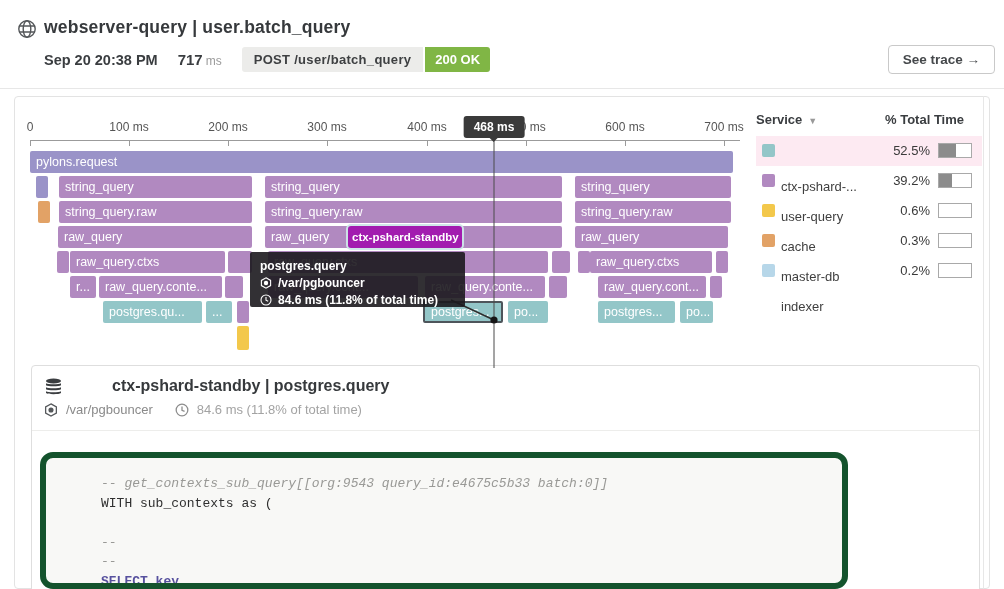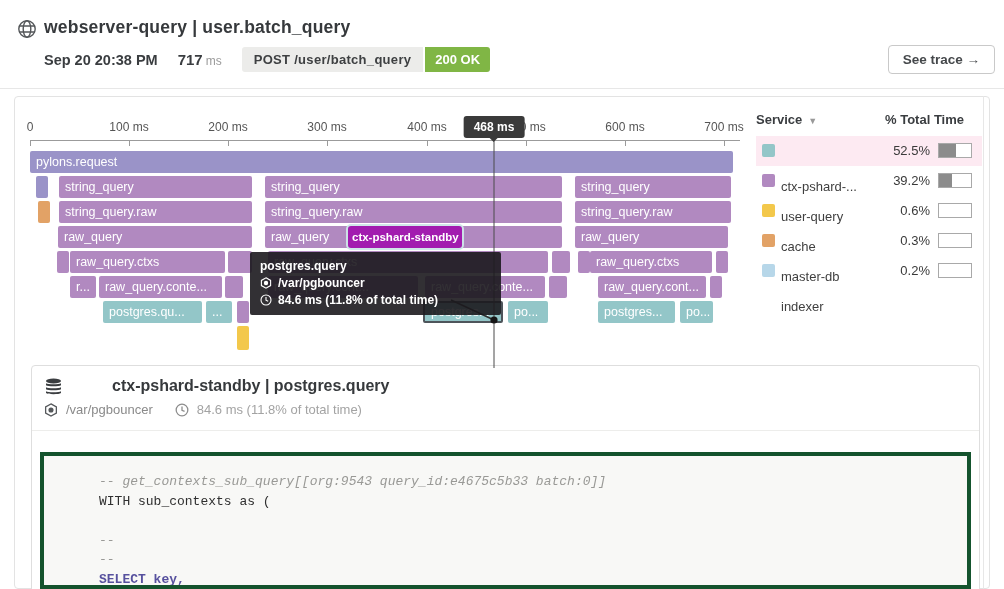--- a/index.html
+++ b/index.html
@@ -35,22 +35,22 @@
 
   
   .span { position:absolute; height:22px; border-radius:2px; color:#fff; font-size:12.5px; line-height:22px;
           padding:0 6px; overflow:hidden; white-space:nowrap; cursor:pointer; }
   .span.chip { font-weight:700; font-size:11.5px; text-align:center; padding:0 4px; border-radius:3px;
                box-shadow:0 0 0 2px rgba(205,230,232,.95); z-index:3; }
   .span.selected { border:2px solid #4e555b; line-height:18px; z-index:2; }
   .marker-svg { position:absolute; left:0; top:0; z-index:4; pointer-events:none; }
 
   
-  .tooltip { position:absolute; width:251px; background:rgba(28,26,30,0.9); color:#fff; border-radius:2px;
-             padding:7px 10px 8px 10px; z-index:6; font-size:12px; font-weight:700; }
+  .tooltip { position:absolute; width:215px; background:rgba(28,26,30,0.9); color:#fff; border-radius:2px;
+             padding:7px 10px 0 10px; z-index:6; font-size:12px; font-weight:700; }
   .tooltip .tl { display:flex; align-items:center; gap:6px; margin-top:3px; }
 
   
   .svc-panel { position:absolute; left:756px; top:112px; width:226px; }
   .svc-head { position:relative; height:24px; font-size:13px; font-weight:700; color:#3a3d40; }
   .svc-head .sh-val { position:absolute; right:18px; top:0; }
   .svc-sort { font-size:9px; color:#999; margin-left:6px; }
   .svc-row { position:relative; height:30px; cursor:pointer; }
   .svc-row .swatch { position:absolute; left:6px; top:8px; width:13px; height:13px; border-radius:2px; }
   .svc-row .sname { position:absolute; left:25px; top:7px; font-size:13px; color:#3f3f3f;margin-top:36px; }
@@ -62,22 +62,22 @@
   
   .detail-card { position:absolute; left:31px; top:365px; width:949px; height:250px; background:#fff;
                  border:1px solid #dedede; border-radius:4px; }
   .detail-title { position:absolute; left:68px; top:377px; font-size:16px; font-weight:700; color:#36393c;margin-left:44px; }
   .detail-dbicon { position:absolute; left:44px; top:378px; }
   .detail-sub { position:absolute; left:44px; top:402px; display:flex; align-items:center; gap:8px; font-size:13px; color:#8a8a8a; }
   .detail-sub .dim { color:#a3a3a3; }
   .detail-divider { position:absolute; left:32px; top:430px; width:947px; height:1px; background:#ededeb; }
 
   
-  .sql-block { position:absolute; left:40px; top:452px; width:931px; height:137px; background:#f8f8f6;
-               border:4px solid #14532d; border-radius:0; padding:16px 10px 0 55px; overflow:hidden; }
+  .sql-block { position:absolute; left:40px; top:452px; width:808px; height:137px; background:#f8f8f6;
+               border:6px solid #14532d; border-radius:13px; padding:16px 10px 0 55px; overflow:hidden; }
   .sql-line { font-family:"Liberation Mono","DejaVu Sans Mono",monospace; font-size:13px; line-height:19.5px; white-space:pre; }
   .sql-line.comment { color:#999996; font-style:italic; }
   .sql-line.plain { color:#2f2f2f; }
   .sql-line.kw { color:#57519e; font-weight:700; }
   .sql-line.blank { height:19.5px; }
 
   svg { display:block; }
 </style>
 </head>
 <body>

